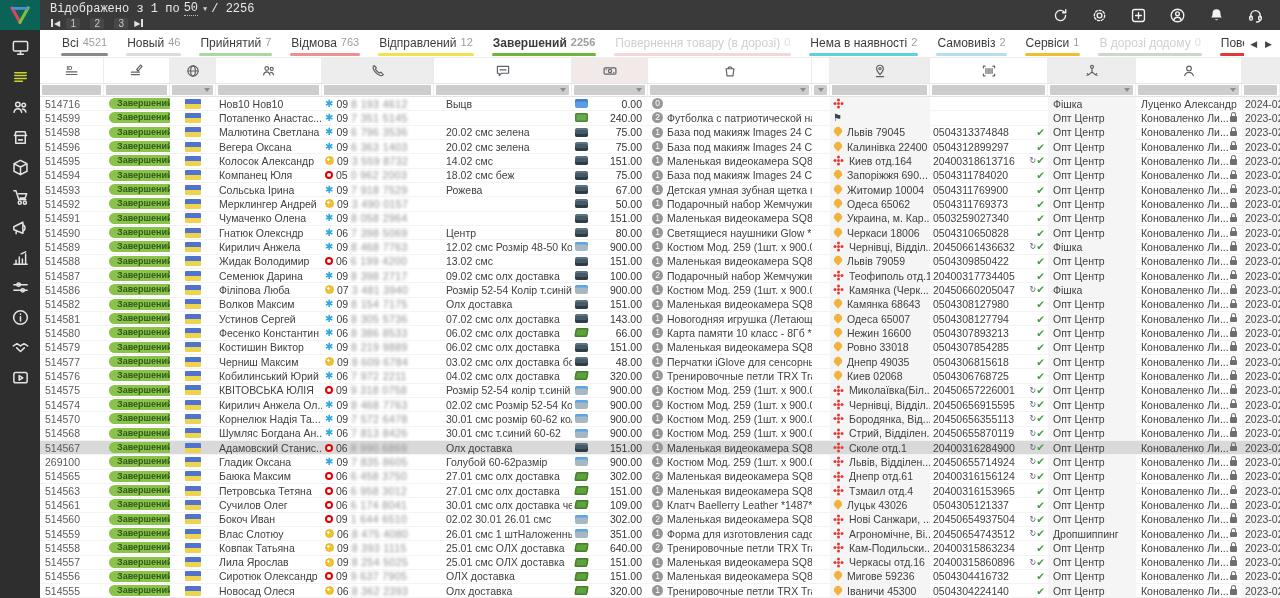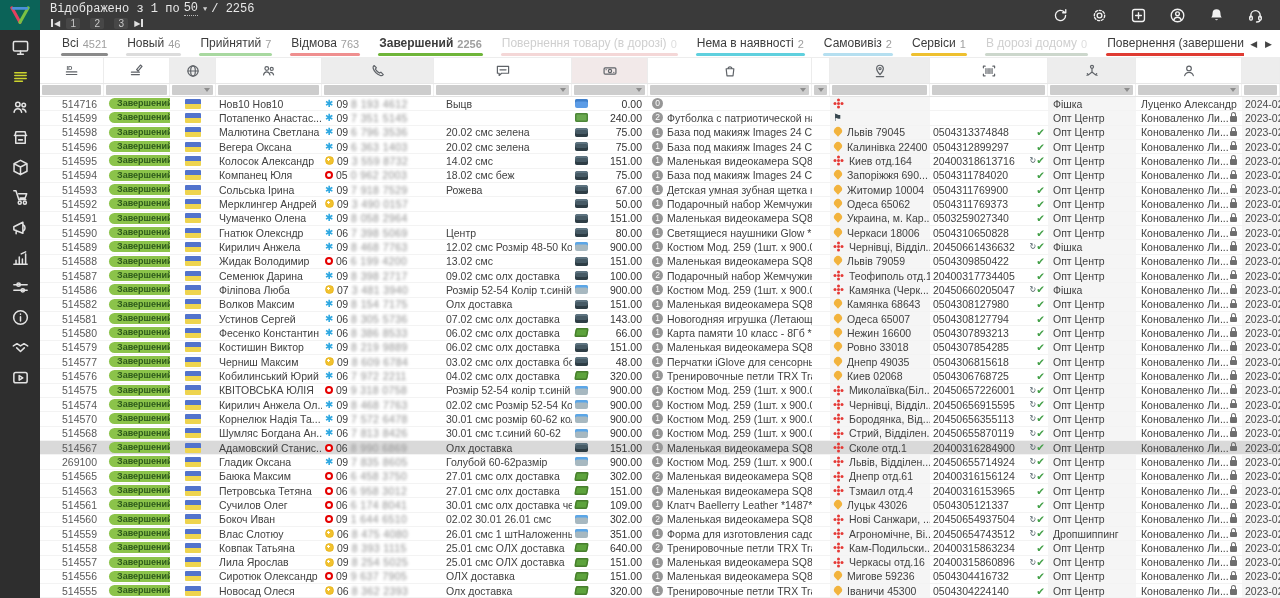--- a/index.html
+++ b/index.html
@@ -24,21 +24,21 @@
 
   
   .sidebar{position:absolute;left:0;top:30px;width:40px;height:568px;background:#2e2e2e;display:flex;flex-direction:column;align-items:center;padding-top:8px;gap:11px;}
   .sico{width:19px;height:19px;color:#e3e3e3;cursor:pointer;flex:none;}
   .sico svg{width:100%;height:100%;stroke:currentColor;fill:none;stroke-width:1.6;stroke-linecap:round;stroke-linejoin:round;}
   .sico.active{color:#cdd52e;}
 
   
   .main{position:absolute;left:40px;top:30px;width:1240px;height:568px;}
   .tabsbar{position:relative;height:28px;white-space:nowrap;overflow:hidden;border-bottom:1px solid #ededed;background:#fff;padding-left:12px;}
-  .tab{display:inline-flex;align-items:flex-end;gap:4px;position:relative;padding:6px 10px 9px;font-size:12px;color:#3c3c3c;cursor:pointer;}
+  .tab{display:inline-flex;align-items:flex-start;gap:4px;position:relative;padding:6px 10px 9px;font-size:12px;color:#3c3c3c;cursor:pointer;}
   .tab .cnt{font-size:11px;color:#9e9e9e;}
   .tab.bold{font-weight:bold;}
   .tab.faded{color:#cfcfcf;}
   .tab.faded .cnt{color:#dedede;}
   .tab .uline{position:absolute;left:9px;right:9px;bottom:3px;height:3px;border-radius:2px;}
   .tab-arrows{position:absolute;right:0;top:0;height:28px;background:#fff;display:flex;align-items:center;gap:8px;padding:0 8px 0 6px;font-size:9px;color:#444;}
   .tab-arrows span{cursor:pointer;}
 
   
   :root{--cols:64px 66px 46px 106px 112px 138px 76px 164px 18px 100px 118px 88px 106px minmax(0,1fr);}
@@ -52,21 +52,21 @@
   .fbox{height:10px;background:#cdcdcd;border-radius:1px;display:flex;align-items:center;justify-content:flex-end;cursor:text;}
   .farrow{width:0;height:0;border-left:3px solid transparent;border-right:3px solid transparent;border-top:4px solid #8d8d8d;margin-right:3px;}
 
   .tbody{position:relative;}
   .trow{display:grid;grid-template-columns:var(--cols);height:14.34px;align-items:center;font-size:10.5px;color:#424242;background:#fff;border-bottom:1px solid #f3f3f3;cursor:pointer;}
   .trow.hl{background:#d9d9d9;}
   .trow .cell{height:100%;display:flex;align-items:center;overflow:hidden;white-space:nowrap;}
   .trow .shcol{background:#f5f5f5;}
   .trow.hl .shcol{background:#d9d9d9;}
 
-  .c-id{padding-left:22px;color:#5a5a5a;text-align:center;}
+  .c-id{padding-left:5px;color:#5a5a5a;text-align:center;}
   .pill{display:inline-block;padding:0 8px;height:11px;line-height:11px;font-size:9px;font-weight:bold;color:#2d5a1b;background:#8bc34a;border-radius:7px;margin-left:5px;}
   .flag{width:16px;height:10px;margin:0 auto;border-radius:1px;background:linear-gradient(#5273cc 0 50%,#eed44e 50% 100%);}
   .c-name{padding-left:3px;}
   .c-phone{gap:3px;padding-left:3px;}
   .ph-blur{filter:blur(1.4px);color:#8f8f8f;letter-spacing:.4px;}
   .op{flex:none;display:inline-block;}
   .op-ks{color:#2fa8e1;font-size:10px;line-height:10px;}
   .op-lc{width:9px;height:9px;border-radius:50%;background:radial-gradient(circle at 35% 35%,#fff 0 18%,#f2c22e 22%);border:1px solid #e8b51f;}
   .op-vf{width:8px;height:8px;border-radius:50%;border:2.5px solid #e60000;background:#fff;}
   .c-comment{padding-left:4px;margin-left:8px;}
@@ -215,20 +215,24 @@
         <span class="cnt">46</span>
         <span class="uline" style="background: rgb(220, 220, 220);"></span>
       </span><span class="tab">
         <span>Прийнятий</span>
         <span class="cnt">7</span>
         <span class="uline" style="background: rgb(168, 216, 160);"></span>
       </span><span class="tab">
         <span>Відмова</span>
         <span class="cnt">763</span>
         <span class="uline" style="background: rgb(239, 143, 143);"></span>
+      </span><span class="tab">
+        <span>Відправлений</span>
+        <span class="cnt">12</span>
+        <span class="uline" style="background: rgb(242, 226, 78);"></span>
       </span><span class="tab bold">
         <span>Завершений</span>
         <span class="cnt">2256</span>
         <span class="uline" style="background: rgb(111, 181, 58);"></span>
       </span><span class="tab faded">
         <span>Повернення товару (в дорозі)</span>
         <span class="cnt">0</span>
         <span class="uline" style="background: rgb(244, 215, 215);"></span>
       </span><span class="tab">
         <span>Нема в наявності</span>

